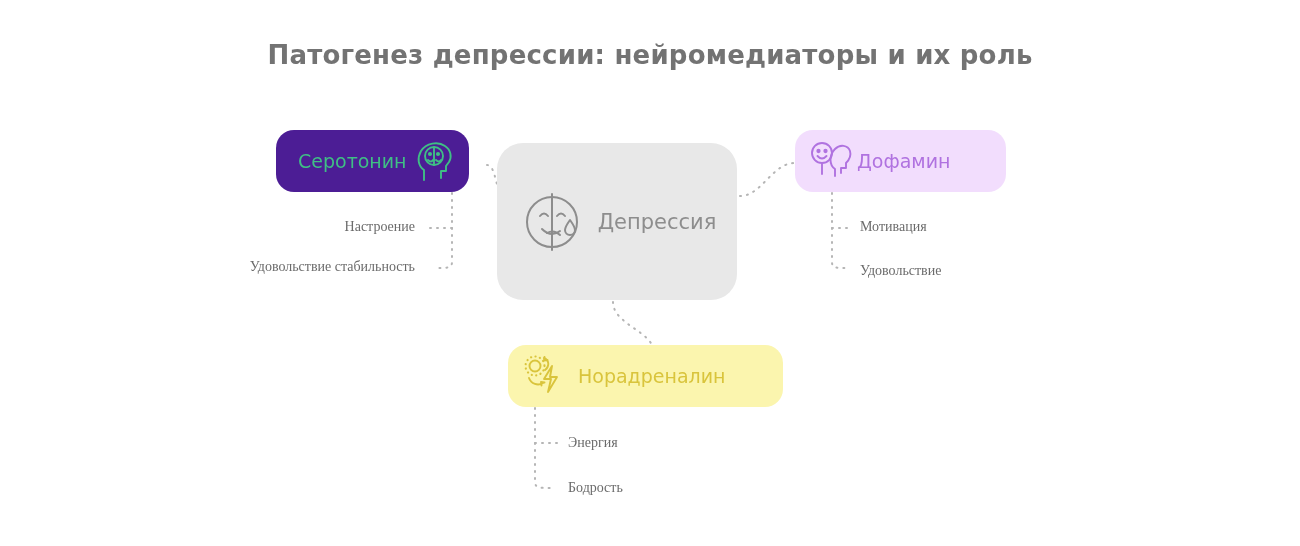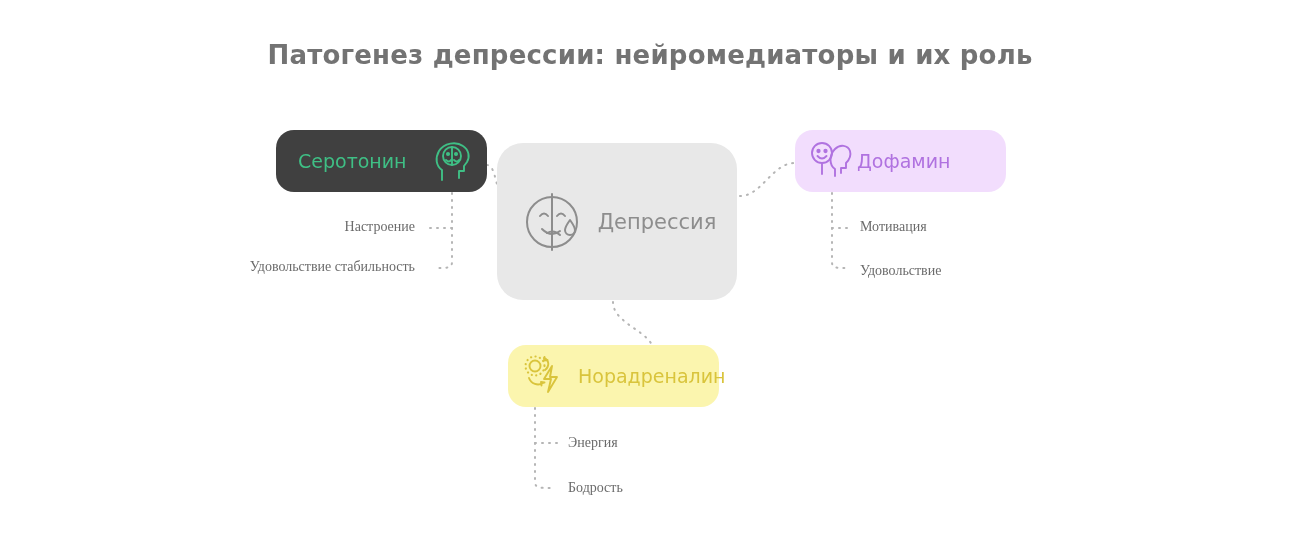--- a/index.html
+++ b/index.html
@@ -58,42 +58,42 @@
     gap: 8px;
   }
   #node-center .label {
     font-size: 21px;
     color: #8d8d8d;
   }
 
   
   #node-serotonin {
     left: 276px; top: 130px;
-    width: 211px; height: 62px;
-    background: #404040;
+    width: 193px; height: 62px;
+    background: #4c1d95;
     padding: 0 14px 0 22px;
     justify-content: space-between;
   }
   #node-serotonin .label { color: #3fbf85; }
 
   
   #node-dofamin {
     left: 795px; top: 130px;
     width: 211px; height: 62px;
     background: #f2ddfd;
     padding: 0 22px 0 14px;
     justify-content: flex-start;
     gap: 4px;
   }
   #node-dofamin .label { color: #b072e0; }
 
   
   #node-noradrenalin {
     left: 508px; top: 345px;
-    width: 211px; height: 62px;
+    width: 275px; height: 62px;
     background: #fbf5ae;
     padding: 0 22px 0 14px;
     justify-content: flex-start;
     gap: 10px;
   }
   #node-noradrenalin .label { color: #d9c43c; }
 
   .sublabel {
     position: absolute;
     font-size: 14px;

